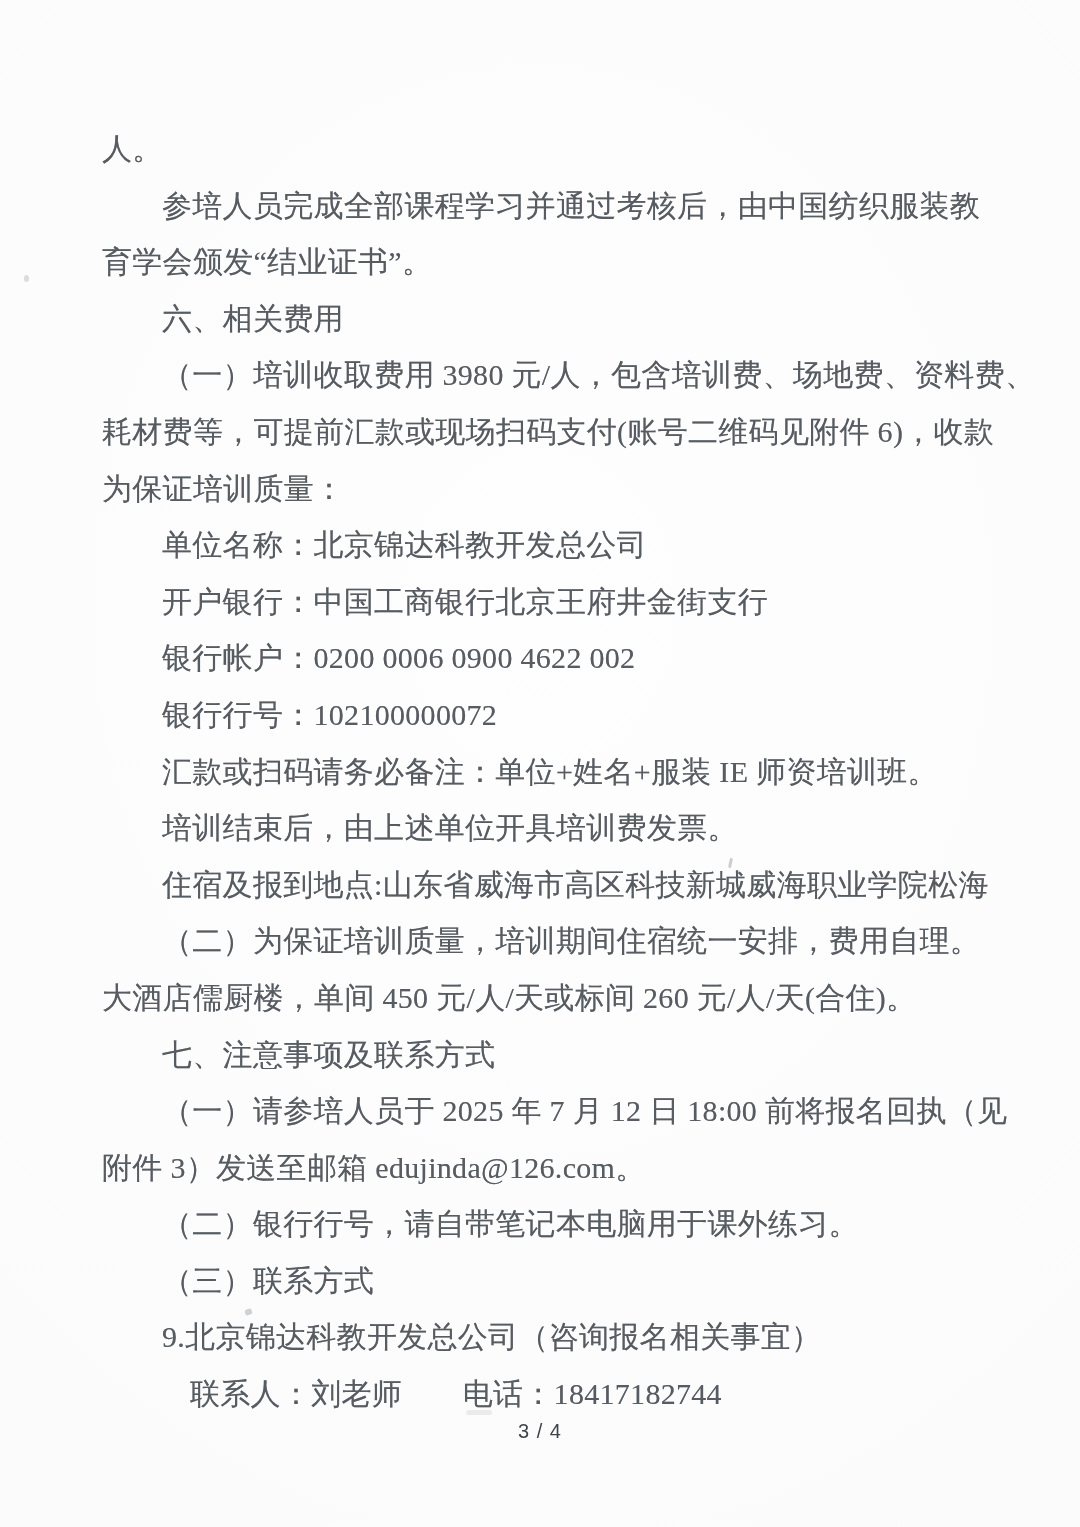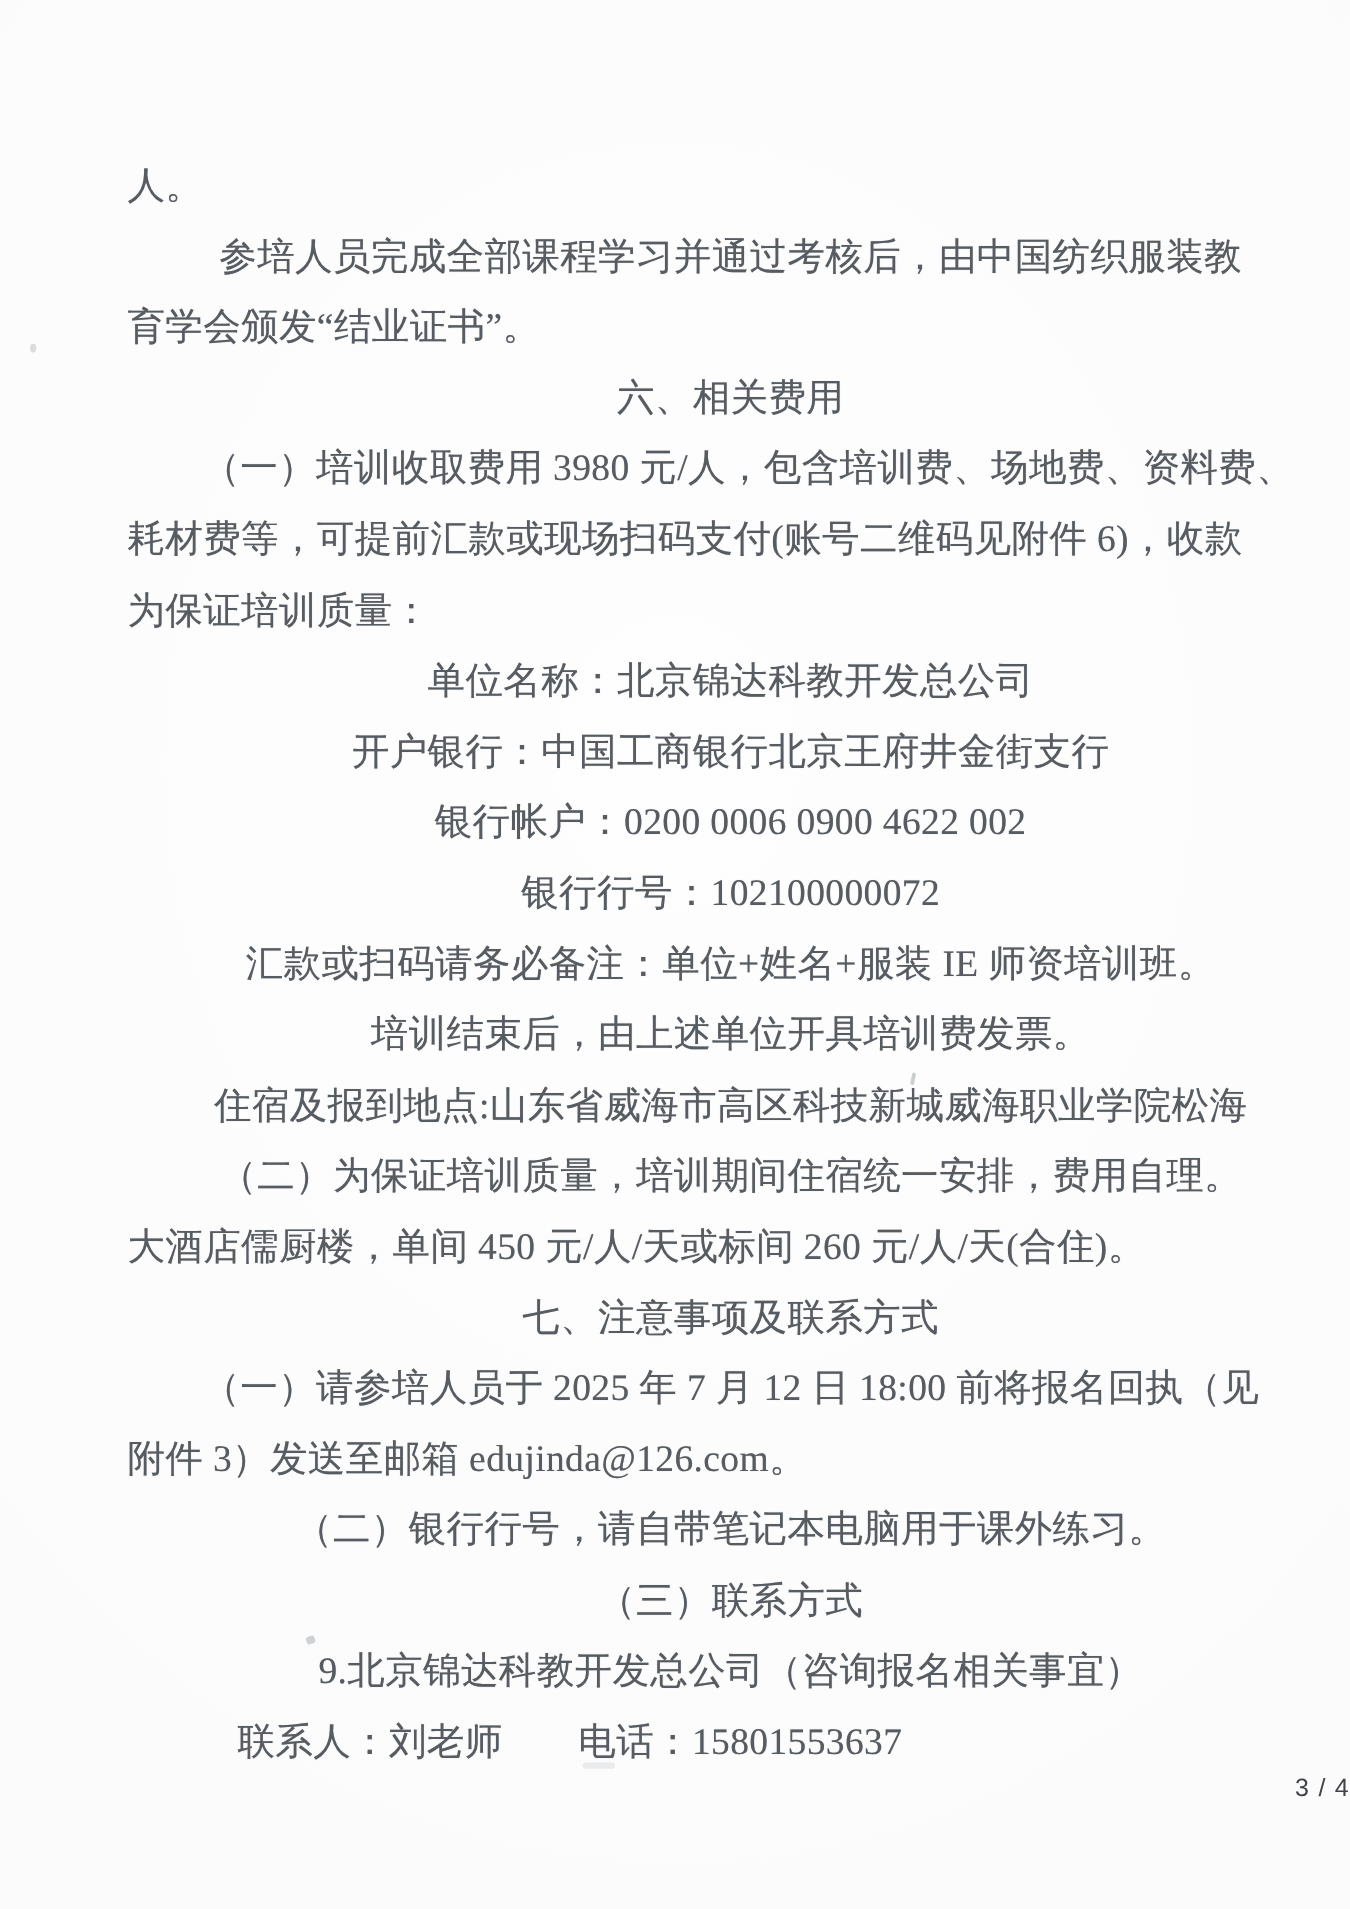--- a/index.html
+++ b/index.html
@@ -32,27 +32,27 @@
     margin:0;
     height:56.6px;
     line-height:56.6px;
     font-size:30px;
     color:var(--ink);
     white-space:nowrap;
     letter-spacing:0.3px;
     text-shadow:0 0 0.6px rgba(90,95,100,0.55);
   }
   .indent-none{padding-left:0;}
-  .indent-para{padding-left:60px;text-align:center;}
+  .indent-para{padding-left:60px;}
   .indent-sub{padding-left:88px;}
   .page-footer{
     position:absolute;
     left:0;right:0;
     top:1420px;
-    text-align:right;
+    text-align:center;
     font-family:"Liberation Sans","DejaVu Sans",sans-serif;
     font-size:20px;
     letter-spacing:1px;
     color:var(--footer-ink);
   }
   
   .speck{position:absolute;background:#9aa0a6;border-radius:50%;}
   .speck-a{left:24px;top:275px;width:5px;height:7px;opacity:.35;}
   .speck-b{left:729px;top:858px;width:3px;height:10px;opacity:.5;border-radius:2px;transform:rotate(12deg);}
   .speck-c{left:245px;top:1309px;width:7px;height:6px;opacity:.45;border-radius:2px;transform:rotate(-20deg);}
@@ -80,21 +80,21 @@
       <p class="doc-line indent-para">培训结束后，由上述单位开具培训费发票。</p>
       <p class="doc-line indent-para">住宿及报到地点:山东省威海市高区科技新城威海职业学院松海</p>
       <p class="doc-line indent-para">（二）为保证培训质量，培训期间住宿统一安排，费用自理。</p>
       <p class="doc-line indent-none">大酒店儒厨楼，单间 450 元/人/天或标间 260 元/人/天(合住)。</p>
       <p class="doc-line indent-para">七、注意事项及联系方式</p>
       <p class="doc-line indent-para">（一）请参培人员于 2025 年 7 月 12 日 18:00 前将报名回执（见</p>
       <p class="doc-line indent-none">附件 3）发送至邮箱 edujinda@126.com。</p>
       <p class="doc-line indent-para">（二）银行行号，请自带笔记本电脑用于课外练习。</p>
       <p class="doc-line indent-para">（三）联系方式</p>
       <p class="doc-line indent-para">9.北京锦达科教开发总公司（咨询报名相关事宜）</p>
-      <p class="doc-line indent-sub">联系人：刘老师　　电话：15801553637</p>
+      <p class="doc-line indent-sub">联系人：刘老师　　电话：18417182744</p>
     </section>
 
   <div class="page-footer">3 / 4</div>
 
   <span class="speck speck-a"></span>
   <span class="speck speck-b"></span>
   <span class="speck speck-c"></span>
   <span class="speck speck-d"></span>
 
 </main>

